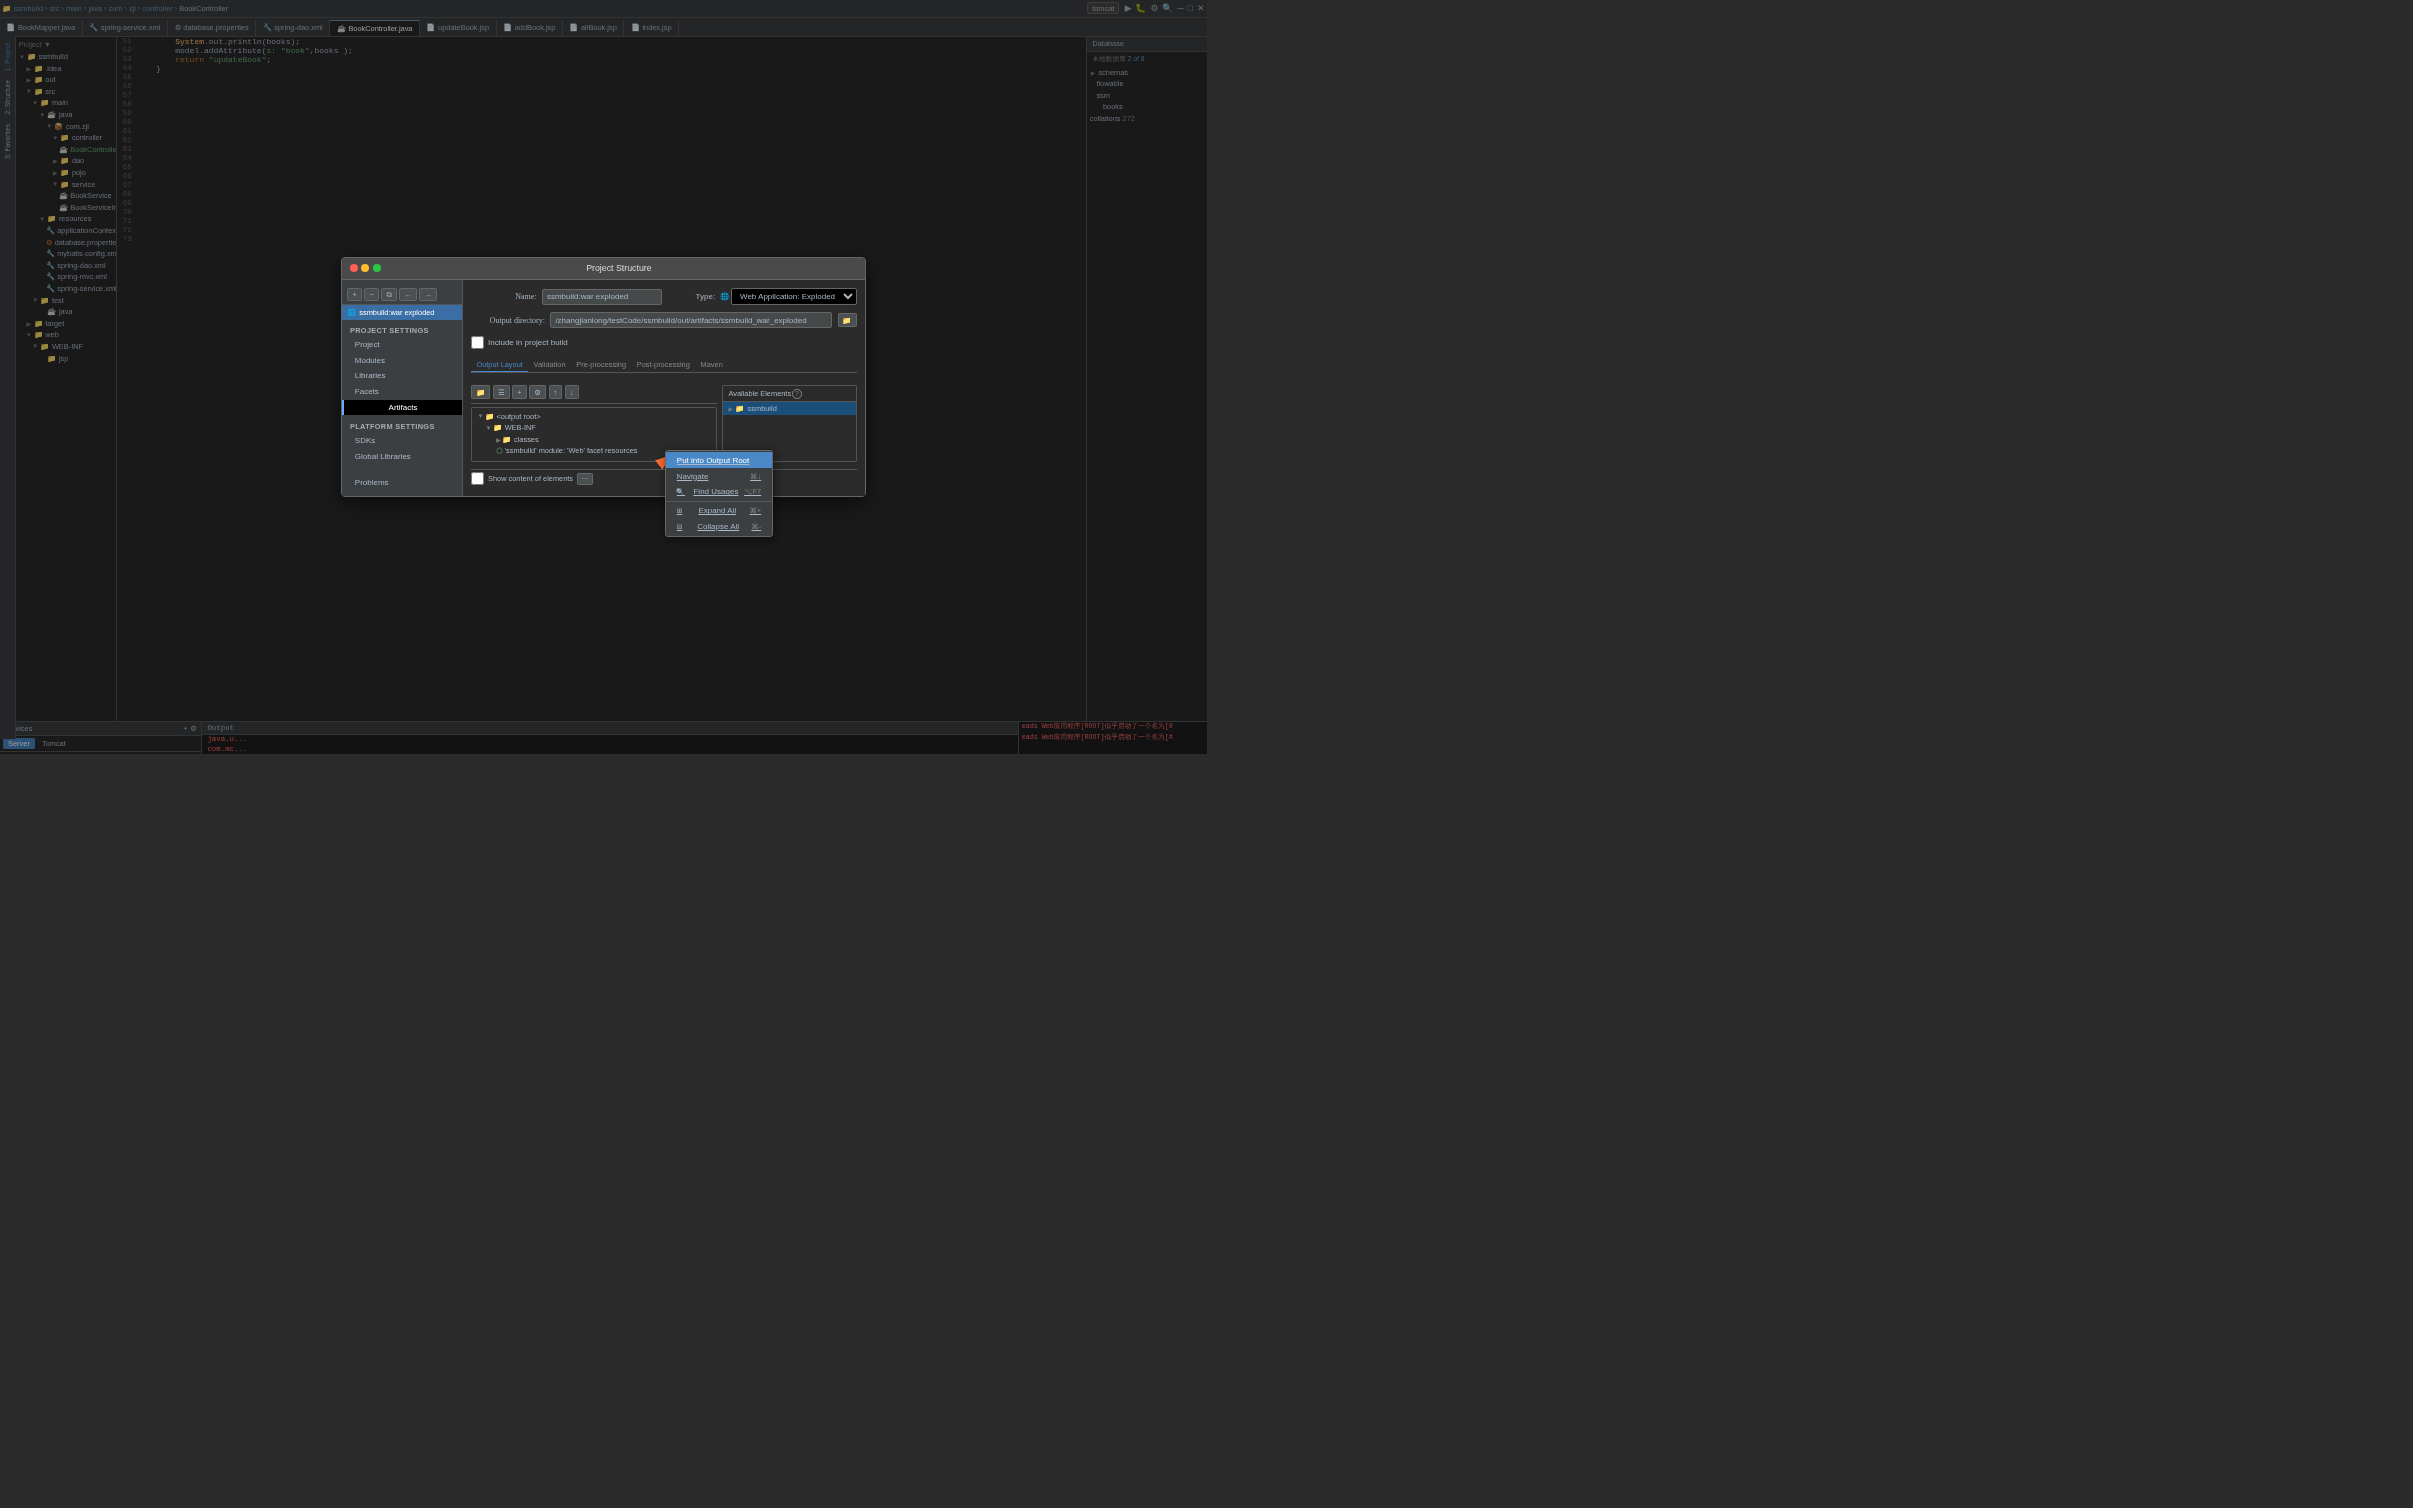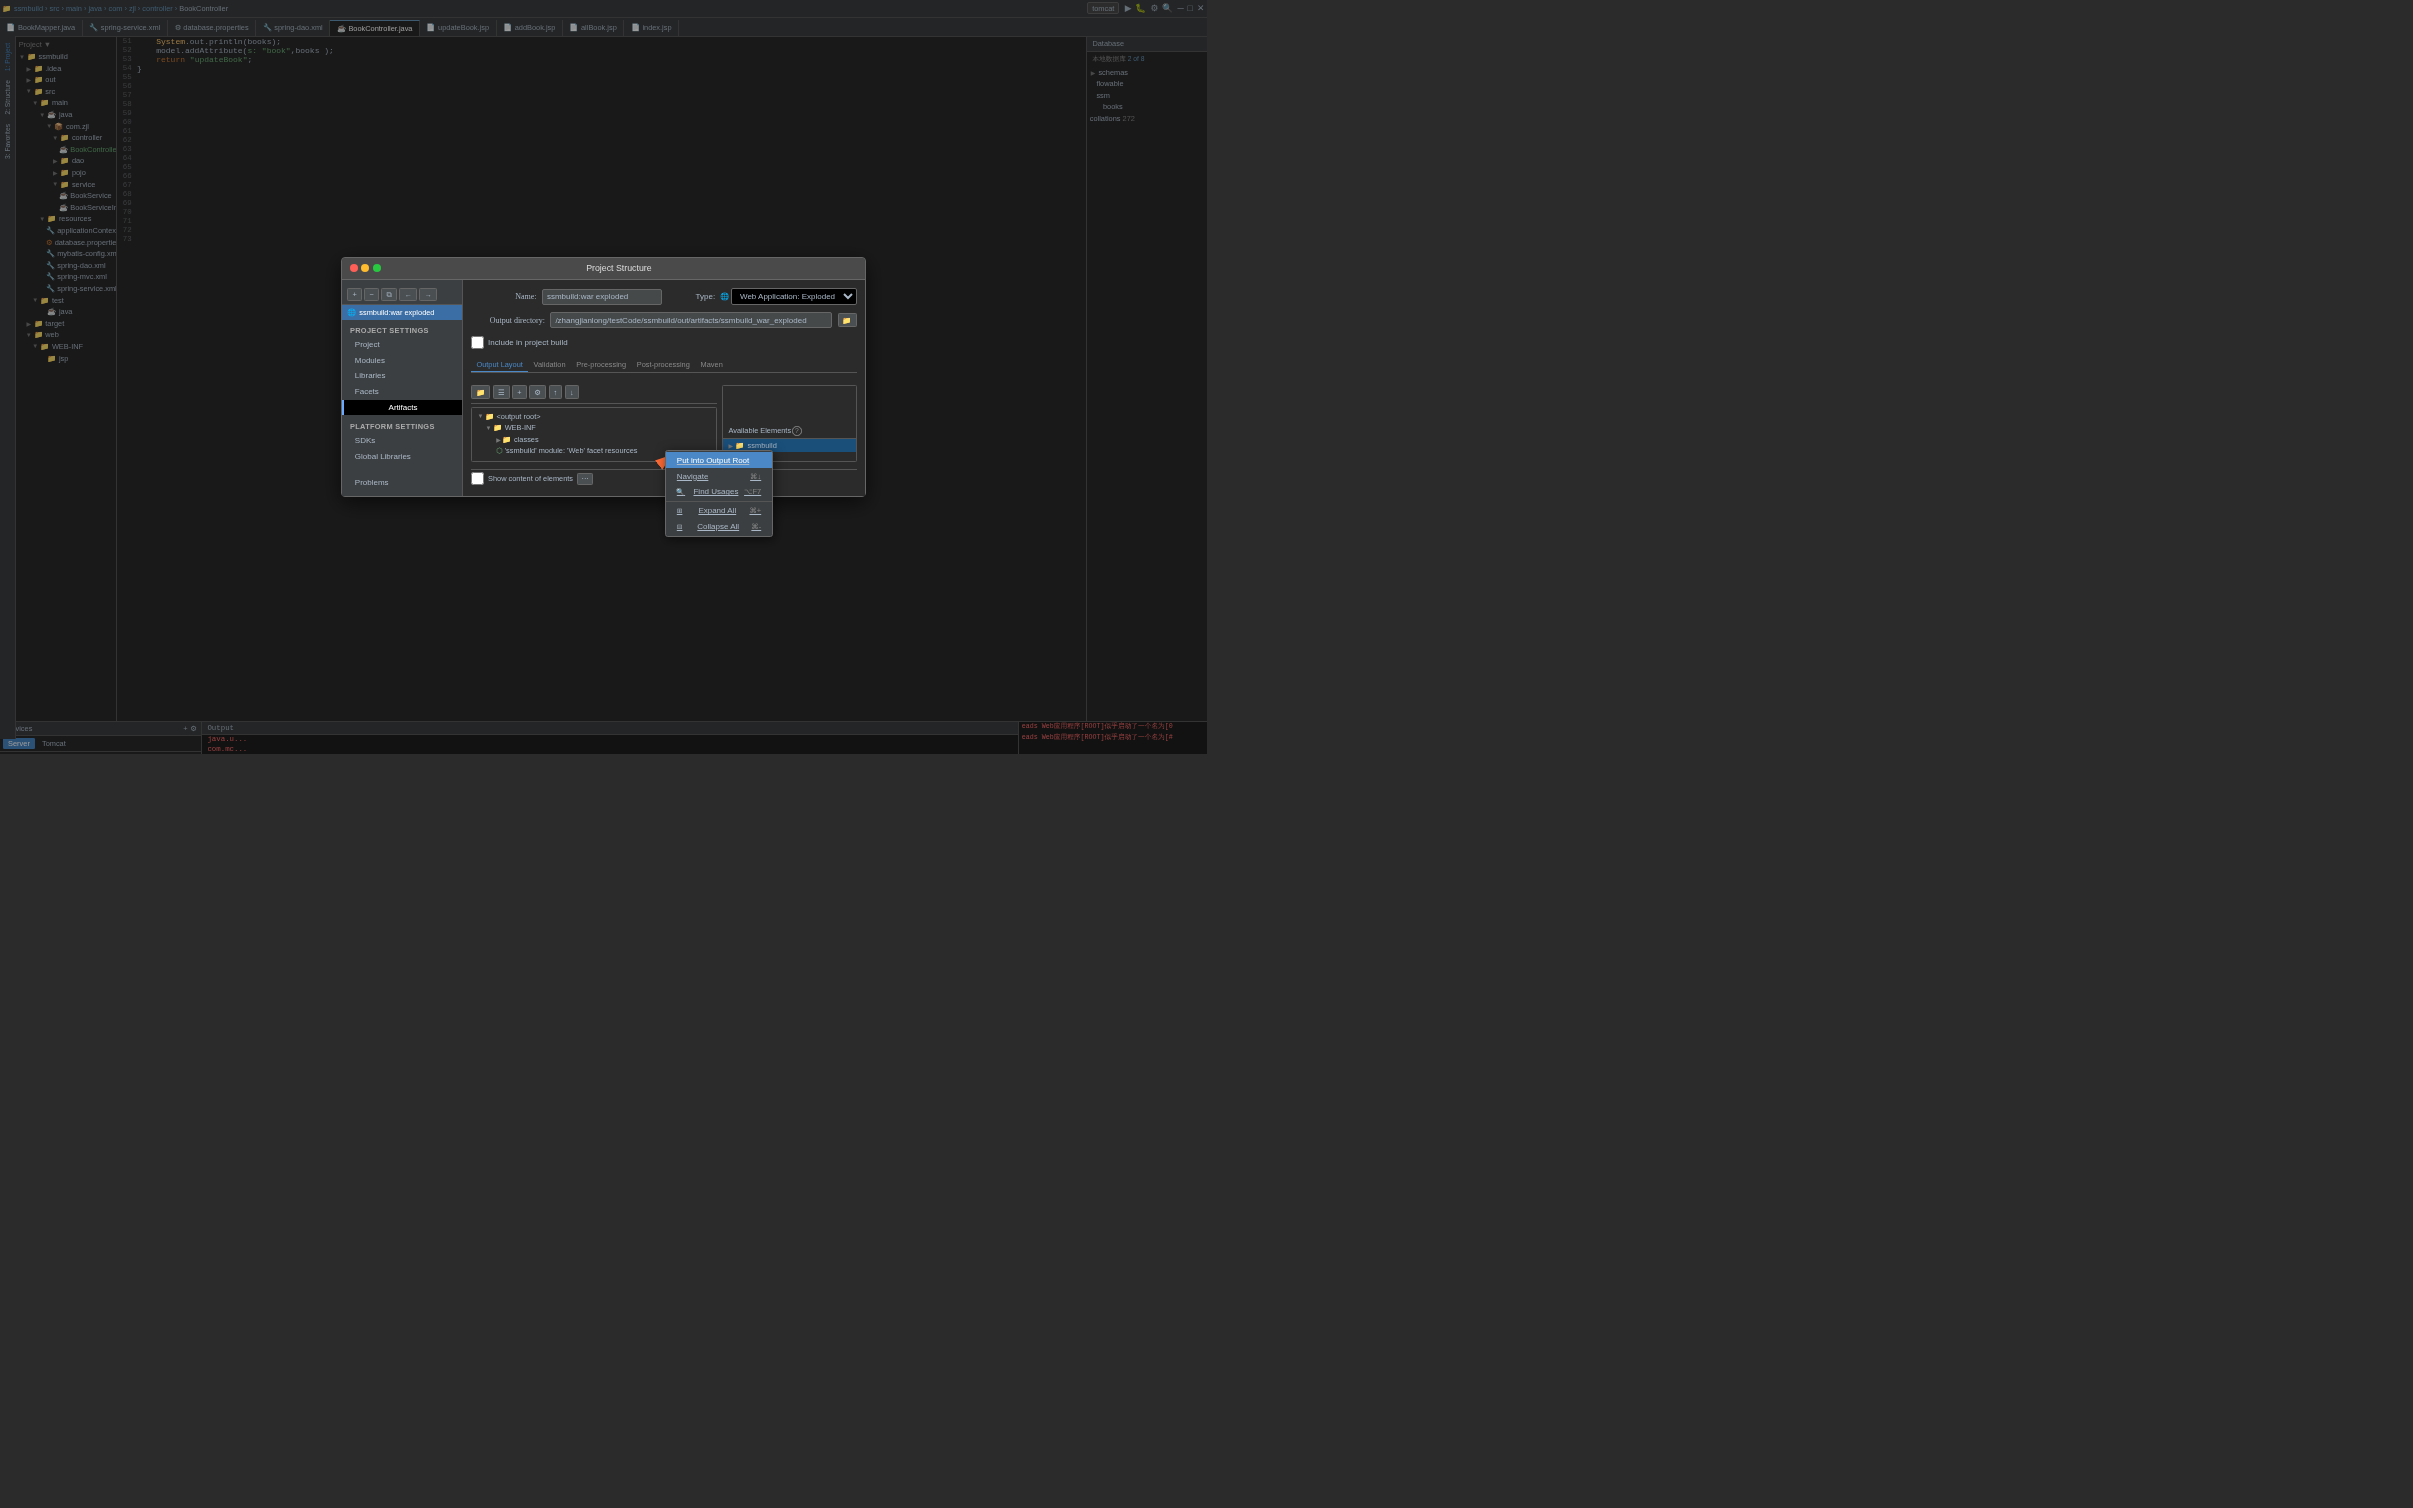--- a/index.html
+++ b/index.html
@@ -115,21 +115,21 @@
     
     .code-area {
       flex: 1;
       background: #2b2b2b;
       overflow: auto;
       font-family: 'Courier New', monospace;
       font-size: 8px;
       color: #a9b7c6;
       position: relative;
     }
-    .code-line { display: flex; }
+    .code-line { display: flex; gap: 19px; }
     .line-num { width: 20px; text-align: right; padding-right: 5.4px; color: #606366; font-size: 7.4px; user-select: none; }
     .line-code { white-space: pre; color: #a9b7c6; }
     .kw { color: #cc7832; }
     .str { color: #6aab73; }
     .fn { color: #ffc66d; }
 
     
     .right-sidebar {
       width: 121px;
       background: #2b2b2b;
@@ -393,21 +393,20 @@
       overflow: auto;
     }
     .avail-header {
       padding: 2.7px 5.4px;
       font-size: 7.4px;
       color: #a9b7c6;
       border-bottom: 0.7px solid #555;
       display: flex;
       align-items: center;
       gap: 1px;
-      margin-top: 37px;
     }
     .avail-item {
       padding: 2px 5.4px;
       font-size: 7.4px;
       cursor: pointer;
       display: flex;
       align-items: center;
       gap: 2.7px;
     }
     .avail-item.selected { background: #1a4f7a; }

